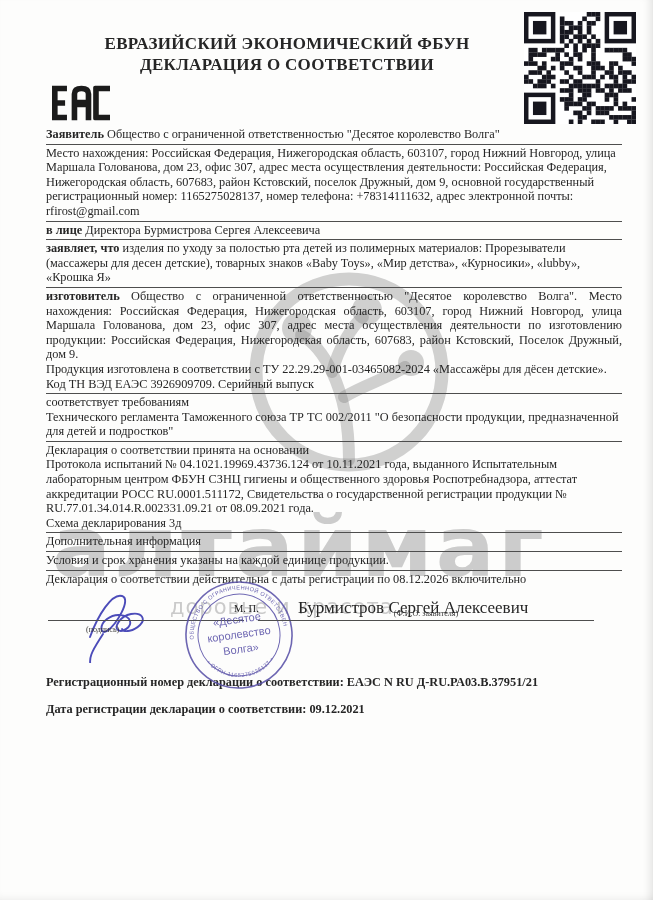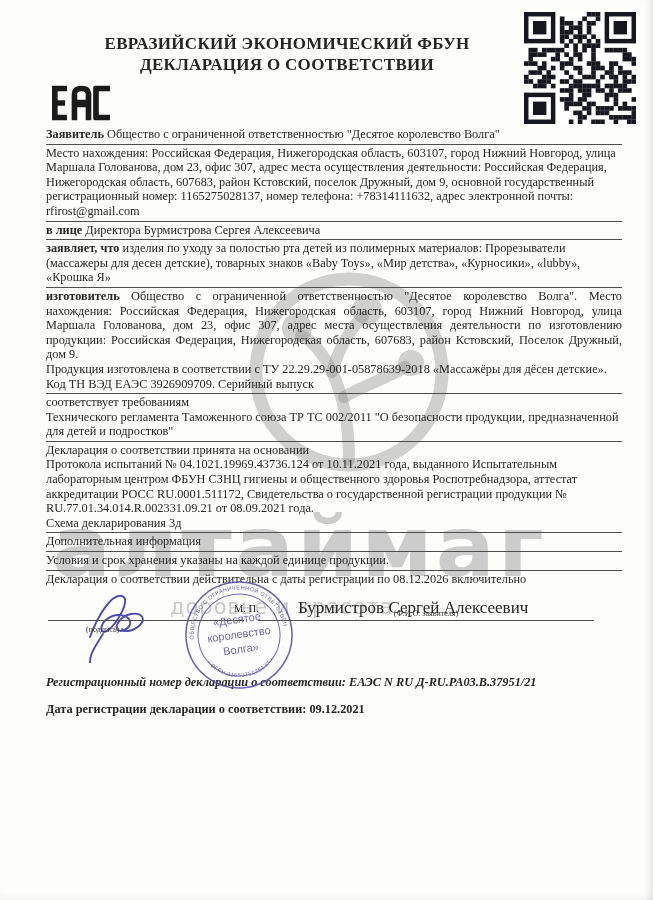--- a/index.html
+++ b/index.html
@@ -27,21 +27,21 @@
   .rule{border-top:1px solid #4e4e4e;margin:2px 0 1px;height:0;}
   .sig-block{position:relative;height:80px;margin-top:1px;}
   .sig-svg{position:absolute;left:28px;top:-2px;width:118px;height:78px;}
   .sig-line{position:absolute;left:2px;top:33px;width:196px;border-top:1px solid #4e4e4e;}
   .sig-caption{position:absolute;left:40px;top:36px;font-size:8px;color:#333;}
   .stamp{position:absolute;left:137px;top:-8px;width:112px;height:112px;opacity:.88;}
   .mp{position:absolute;left:176px;top:15px;font-size:10.5px;color:#222;z-index:2;margin-left:12px;}
   .fio-name{position:absolute;left:252px;top:14px;width:290px;font-size:17px;}
   .fio-line{position:absolute;left:212px;top:33px;width:336px;border-top:1px solid #4e4e4e;}
   .fio-caption{position:absolute;left:212px;top:20px;width:336px;text-align:center;font-size:8px;color:#333;}
-  .reg{font-weight:bold;margin-top:8px !important;font-style:italic;}
+  .reg{font-weight:bold;margin-top:8px !important;}
   .reg-date{font-weight:bold;margin-top:12px !important;}
 </style>
 </head>
 <body>
 
 <div class="page">
 
   <svg class="wm wm-circle" viewBox="0 0 212 212">
     <g stroke="rgba(135,135,135,.38)" fill="none" stroke-linecap="round">
       <circle cx="106" cy="106" r="93" stroke-width="13"></circle>
@@ -314,21 +314,21 @@
     <p>Место нахождения: Российская Федерация, Нижегородская область, 603107, город Нижний Новгород, улица Маршала Голованова, дом 23, офис 307, адрес места осуществления деятельности: Российская Федерация, Нижегородская область, 607683, район Кстовский, поселок Дружный, дом 9, основной государственный регистрационный номер: 1165275028137, номер телефона: +78314111632, адрес электронной почты: rfirost@gmail.com</p>
     <div class="rule"></div>
 
     <p><b>в лице</b> <span>Директора Бурмистрова Сергея Алексеевича</span></p>
     <div class="rule"></div>
 
     <p><b>заявляет, что</b> <span>изделия по уходу за полостью рта детей из полимерных материалов: Прорезыватели (массажеры для десен детские), товарных знаков «Baby Toys», «Мир детства», «Курносики», «lubby», «Крошка Я»</span></p>
     <div class="rule"></div>
 
     <p class="j"><b>изготовитель</b> <span>Общество с ограниченной ответственностью "Десятое королевство Волга". Место нахождения: Российская Федерация, Нижегородская область, 603107, город Нижний Новгород, улица Маршала Голованова, дом 23, офис 307, адрес места осуществления деятельности по изготовлению продукции: Российская Федерация, Нижегородская область, 607683, район Кстовский, Поселок Дружный, дом 9.</span></p>
-    <p class="j">Продукция изготовлена в соответствии с ТУ 22.29.29-001-05878639-2018 «Массажёры для дёсен детские».</p>
+    <p class="j">Продукция изготовлена в соответствии с ТУ 22.29.29-001-03465082-2024 «Массажёры для дёсен детские».</p>
     <p>Код ТН ВЭД ЕАЭС 3926909709. Серийный выпуск</p>
     <div class="rule"></div>
 
     <p class="hd">соответствует требованиям</p>
     <p>Технического регламента Таможенного союза ТР ТС 002/2011 "О безопасности продукции, предназначенной для детей и подростков"</p>
     <div class="rule"></div>
 
     <p class="hd">Декларация о соответствии принята на основании</p>
     <p>Протокола испытаний № 04.1021.19969.43736.124 от 10.11.2021 года, выданного Испытательным лабораторным центром ФБУН СЗНЦ гигиены и общественного здоровья Роспотребнадзора, аттестат аккредитации РОСС RU.0001.511172, Свидетельства о государственной регистрации продукции № RU.77.01.34.014.R.002331.09.21 от 08.09.2021 года.</p>
     <p>Схема декларирования 3д</p>

